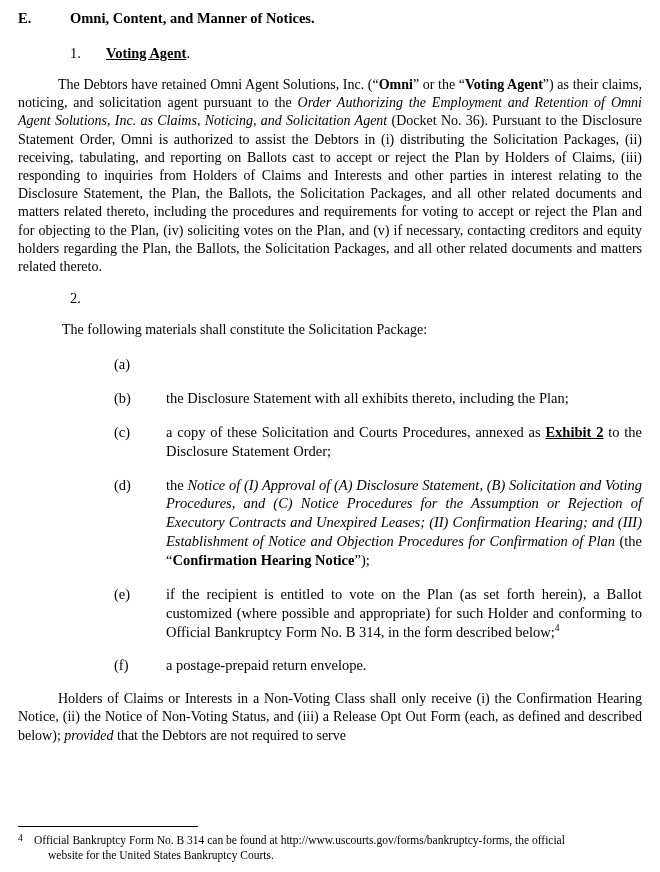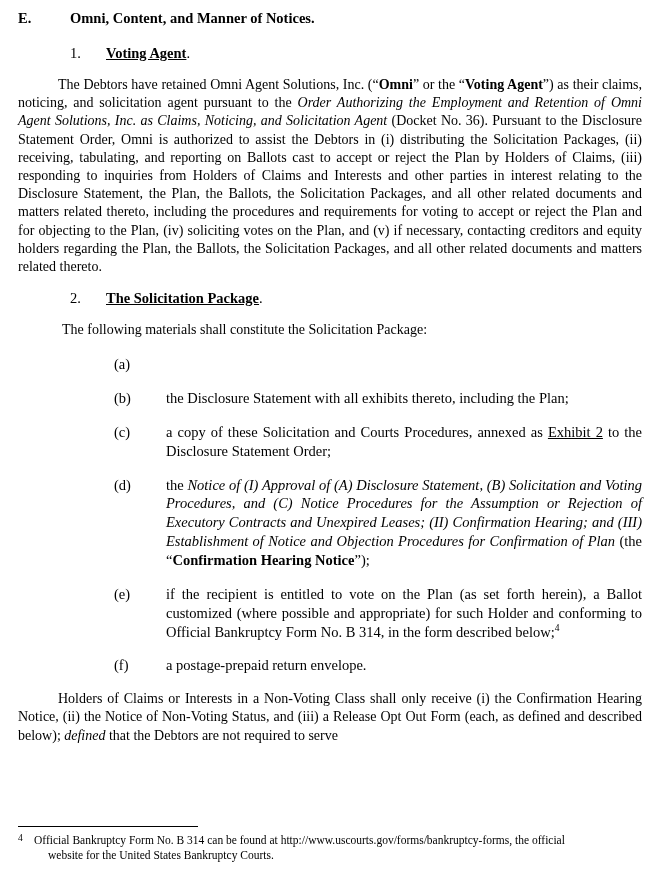--- a/index.html
+++ b/index.html
@@ -79,21 +79,21 @@
     padding-left: 96px;
     box-sizing: content-box;
   }
   .item .text {
     flex: 1 1 auto;
     text-align: justify;
     padding-right: 0px;
   }
   i, .i { font-style: italic; }
   b, .b { font-weight: bold; }
-  .boldunder { font-weight: normal; text-decoration: underline; }
+  .boldunder { font-weight: bold; text-decoration: underline; }
   sup { font-size: 9.5px; vertical-align: super; line-height: 0; }
   .tail {
     margin-top: 2px;
   }
   .footnote-rule {
     width: 180px;
     height: 1px;
     background: #000;
     margin: 8px 0 6px 0;
   }
@@ -137,21 +137,20 @@
 
   <div class="sub-head">
     <span class="num">1.</span>
     <span><span class="title">Voting Agent</span><span>.</span></span>
   </div>
 
   <p class="body indent"><span>The Debtors have retained Omni Agent Solutions, Inc. (“</span><b>Omni</b><span>” or the “</span><b>Voting Agent</b><span>”) as their claims, noticing, and solicitation agent pursuant to the </span><i>Order Authorizing the Employment and Retention of Omni Agent Solutions, Inc. as Claims, Noticing, and Solicitation Agent</i><span> (Docket No. 36).  Pursuant to the Disclosure Statement Order, Omni is authorized to assist the Debtors in (i) distributing the Solicitation Packages, (ii) receiving, tabulating, and reporting on Ballots cast to accept or reject the Plan by Holders of Claims, (iii) responding to inquiries from Holders of Claims and Interests and other parties in interest relating to the Disclosure Statement, the Plan, the Ballots, the Solicitation Packages, and all other related documents and matters related thereto, including the procedures and requirements for voting to accept or reject the Plan and for objecting to the Plan, (iv) soliciting votes on the Plan, and (v) if necessary, contacting creditors and equity holders regarding the Plan, the Ballots, the Solicitation Packages, and all other related documents and matters related thereto.</span></p>
 
   <div class="sub-head">
     <span class="num">2.</span>
-    <span><span class="title">The Solicitation Package</span><span>.</span></span>
   </div>
 
   <p class="body pkg-intro">The following materials shall constitute the Solicitation Package:</p>
 
   <div class="list">
 
     <div class="item">
       <span class="marker">(a)</span>
     </div>
 
@@ -175,21 +174,21 @@
       <span class="text"><span>if the recipient is entitled to vote on the Plan (as set forth herein), a Ballot customized (where possible and appropriate) for such Holder and conforming to Official Bankruptcy Form No. B 314, in the form described below;</span><sup>4</sup></span>
     </div>
 
     <div class="item">
       <span class="marker">(f)</span>
       <span class="text">a postage-prepaid return envelope.</span>
     </div>
 
   </div>
 
-  <p class="body indent tail"><span>Holders of Claims or Interests in a Non-Voting Class shall only receive (i) the Confirmation Hearing Notice, (ii) the Notice of Non-Voting Status, and (iii) a Release Opt Out Form (each, as defined and described below); </span><i>defined</i><span> that the Debtors are not required to serve</span></p>
+  <p class="body indent tail"><span>Holders of Claims or Interests in a Non-Voting Class shall only receive (i) the Confirmation Hearing Notice, (ii) the Notice of Non-Voting Status, and (iii) a Release Opt Out Form (each, as defined and described below); </span><i>provided</i><span> that the Debtors are not required to serve</span></p>
 
   <div class="footer-block">
     <div class="footnote-rule"></div>
     <div class="footnote">
       <span class="fn-num">4</span>
       <span class="fn-text"><span>Official Bankruptcy Form No. B 314 can be found at http://www.uscourts.gov/forms/bankruptcy-forms, the official</span><span class="cont">website for the United States Bankruptcy Courts.</span></span>
     </div>
   </div>
 
 </div>

